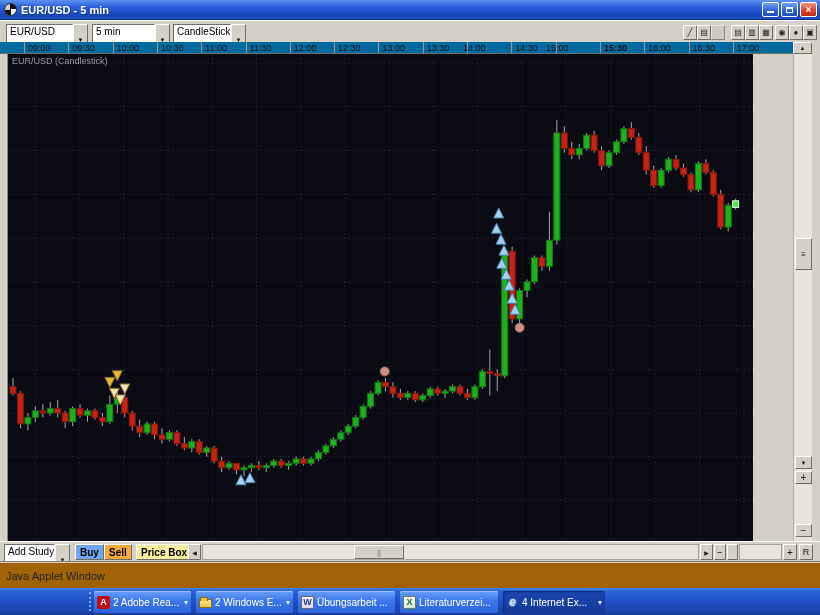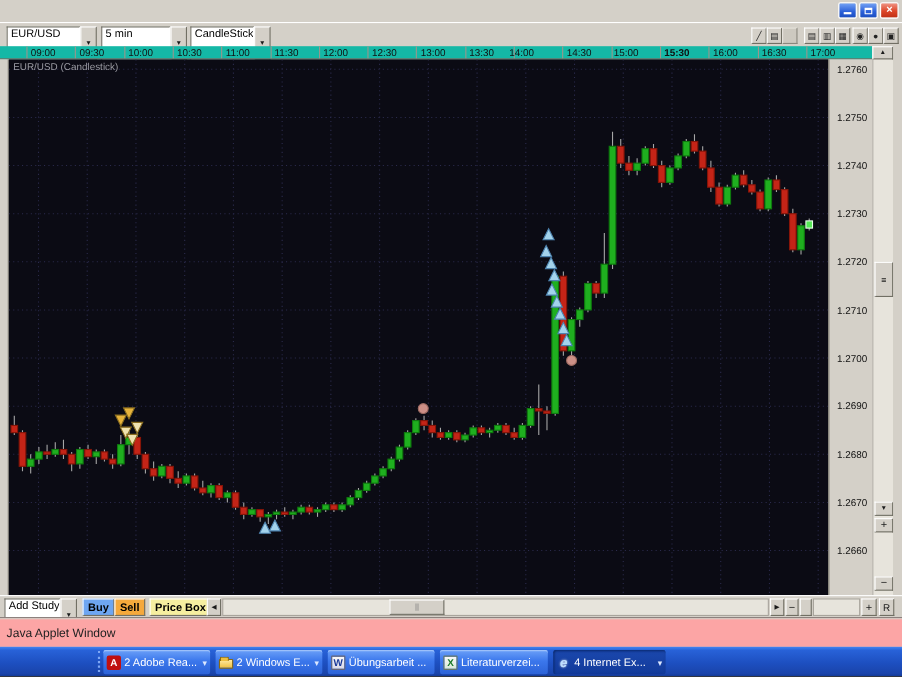--- a/index.html
+++ b/index.html
@@ -21,38 +21,38 @@
   #btn-restore span{display:block;width:7px;height:6px;border:1px solid #fff;border-top:2px solid #fff;background:transparent}
   #window-controls{position:absolute;right:3px;top:2px;display:flex}
   
   #toolbar{left:0;top:20px;width:820px;height:22px;background:#d4d0c8;border-top:1px solid #fff}
   .combo{position:absolute;top:3px;height:31px;display:flex}
   .combo .field{flex:1;background:#fff;border:1px solid;border-color:#716f64 #fff #fff #716f64;font-size:10px;color:#000;padding:1px 3px;white-space:nowrap;overflow:hidden}
   .combo .arrow{width:15px;font-size:6px}
   .tool{position:absolute;top:4px;width:14px;height:15px;font-size:8px;color:#222}
   .tool.dis{background:#cdc9c0;color:#9a968c;border-color:#e8e5de #8a877e #8a877e #e8e5de}
   
-  #time-axis{left:0;top:42px;width:793px;height:12px;background:#14b8a6;border-bottom:1px solid #716f64;overflow:hidden}
+  #time-axis{left:0;top:42px;width:793px;height:12px;background:#0369a1;border-bottom:1px solid #716f64;overflow:hidden}
   .tlabel{position:absolute;top:1px;font-size:9px;color:#111;white-space:nowrap}
   .tsep{position:absolute;top:0;width:1px;height:12px;background:#9a968c}
   
   #left-edge{left:0;top:54px;width:8px;height:487px;background:#d4d0c8;border-right:1px solid #8a877e}
   #plot{left:8px;top:54px;width:745px;height:487px;background:#0b0b14}
   #chart-label{left:12px;top:56px;font-size:9px;color:#9a9aa2;z-index:5}
   #price-axis{left:753px;top:54px;width:40px;height:487px;background:#d4d0c8;border-left:1px solid #716f64}
   .plabel{position:absolute;left:7px;font-size:9px;color:#111}
   
   #vscroll{left:793px;top:54px;width:19px;height:487px;background:#e7e4dc;border-left:1px solid #b4b0a8}
   #right-edge{left:812px;top:42px;width:8px;height:519px;background:#d4d0c8}
   .vpiece{left:1px;width:17px}
   
   #bottombar{left:0;top:541px;width:820px;height:20px;background:#d4d0c8;border-top:1px solid #fff}
   .bbtn{position:absolute;top:2px;height:16px;font-size:10px;font-weight:bold;color:#000;padding:0 4px}
   
-  #status{left:0;top:561px;width:820px;height:27px;background:#fca5a5;border-top:2px groove #d4d0c8;display:flex;align-items:center}
+  #status{left:0;top:561px;width:820px;height:27px;background:#a16207;border-top:2px groove #d4d0c8;display:flex;align-items:center}
   #status span{font-size:11px;color:#222;margin-left:6px}
   
   #taskbar{left:0;top:588px;width:820px;height:27px;background:linear-gradient(180deg,#4485f2 0%,#2862d8 12%,#1d4fc0 55%,#1a44ab 90%,#123a96)}
   #start-button{position:absolute;left:0;top:1px;width:86px;height:25px;border-radius:0 12px 12px 0;background:linear-gradient(180deg,#7ec268 0%,#48a03a 30%,#338428 70%,#2a7a20);box-shadow:inset 0 1px 1px #b8e8a0;display:flex;align-items:center;color:#fff;font-size:14px;font-weight:bold;font-style:italic;text-shadow:1px 1px 2px #1a4a12}
   #start-flag{width:12px;height:12px;margin:0 4px 0 7px;border-radius:2px;transform:skewY(-6deg);background:conic-gradient(#81bc06 0 90deg,#ffba08 90deg 180deg,#05a6f0 180deg 270deg,#f35325 270deg)}
   #ql-sep{position:absolute;left:89px;top:4px;width:3px;height:19px;border-left:2px dotted #7fa8f5}
   .task{position:absolute;top:3px;height:22px;border-radius:2px;background:linear-gradient(180deg,#6ba0f8,#3b77ec 45%,#2c63d8);box-shadow:inset 0 1px 0 #9cc0fa;display:flex;align-items:center;color:#fff;font-size:10px;overflow:hidden;white-space:nowrap}
   .task.active{background:linear-gradient(180deg,#1b48ae,#123a9a);box-shadow:inset 1px 1px 2px #0a2a70}
   .task .ticon{width:13px;height:13px;margin:0 3px;flex:none;display:flex;align-items:center;justify-content:center}
   .task .tarrow{margin-left:auto;margin-right:3px;font-size:8px;color:#dce8ff}
@@ -80,20 +80,24 @@
   #shield-icon{width:11px;height:11px;border-radius:2px;background:linear-gradient(135deg,#e03020 50%,#2aa020 50%);border:1px solid #5a1a10}
   #activity-icon{width:11px;height:11px;background:#062a06;position:relative}
   #activity-icon i{position:absolute;bottom:1px;width:2px;background:#22dd22}
   #clock{color:#fff;font-size:10px;margin-left:2px}
 </style>
 </head>
 <body>
 
 <div id="root">
 
+  <div id="titlebar" class="abs">
+    <div id="app-icon"></div>
+    <div id="title-text">EUR/USD - 5 min</div>
+  </div>
   <div id="window-controls">
     <div class="winbtn blue" id="btn-minimize">
         <span></span>
       </div>
     <div class="winbtn blue" id="btn-restore">
         <span></span>
       </div>
     <div class="winbtn red" id="btn-close">
         <span>×</span>
       </div>
@@ -144,21 +148,21 @@
       <span class="tlabel" style="left: 338.1px;">12:30</span>
       <div class="tsep" style="left: 378.4px;"></div>
       <span class="tlabel" style="left: 382.4px;">13:00</span>
       <div class="tsep" style="left: 422.7px;"></div>
       <span class="tlabel" style="left: 426.7px;">13:30</span>
       <div class="tsep" style="left: 467px;"></div>
       <span class="tlabel" style="left: 463px;">14:00</span>
       <div class="tsep" style="left: 511.3px;"></div>
       <span class="tlabel" style="left: 515.3px;">14:30</span>
       <div class="tsep" style="left: 555.6px;"></div>
-      <span class="tlabel" style="left: 558px;">15:00</span>
+      <span class="tlabel" style="left: 546px;">15:00</span>
       <div class="tsep" style="left: 599.9px;"></div>
       <span class="tlabel" style="left: 603.9px; font-weight: bold;">15:30</span>
       <div class="tsep" style="left: 644.2px;"></div>
       <span class="tlabel" style="left: 648.2px;">16:00</span>
       <div class="tsep" style="left: 688.5px;"></div>
       <span class="tlabel" style="left: 692.5px;">16:30</span>
       <div class="tsep" style="left: 732.8px;"></div>
       <span class="tlabel" style="left: 736.8px;">17:00</span>
     </div>
 
@@ -603,33 +607,20 @@
           <polygon points="495.95500000000004,191.1249999999987 490.95500000000004,201.1249999999987 500.95500000000004,201.1249999999987" fill="#a3d3ec" stroke="#4e84b0"></polygon>
           <polygon points="493.71999999999997,204.24999999999727 488.71999999999997,214.24999999999727 498.71999999999997,214.24999999999727" fill="#a3d3ec" stroke="#4e84b0"></polygon>
           <polygon points="498.19000000000005,215.18750000000094 493.19000000000005,225.18750000000094 503.19000000000005,225.18750000000094" fill="#a3d3ec" stroke="#4e84b0"></polygon>
           <polygon points="501.16999999999996,226.12500000000458 496.16999999999996,236.12500000000458 506.16999999999996,236.12500000000458" fill="#a3d3ec" stroke="#4e84b0"></polygon>
           <polygon points="504.15000000000003,239.2500000000031 499.15000000000003,249.2500000000031 509.15000000000003,249.2500000000031" fill="#a3d3ec" stroke="#4e84b0"></polygon>
           <polygon points="507.13000000000005,250.18749999999704 502.13000000000005,260.18749999999704 512.1300000000001,260.18749999999704" fill="#a3d3ec" stroke="#4e84b0"></polygon>
           <circle cx="376.755" cy="317.4375" r="4.5" fill="#cd9087" stroke="#9f6b62"></circle>
           <circle cx="511.6" cy="273.68750000000483" r="4.5" fill="#cd9087" stroke="#9f6b62"></circle>
         </g>
       </svg></div>
-  <div id="price-axis" class="abs">
-      <span class="plabel" style="top: 4px;">1.2760</span>
-      <span class="plabel" style="top: 47.75px;">1.2750</span>
-      <span class="plabel" style="top: 91.5px;">1.2740</span>
-      <span class="plabel" style="top: 135.25px;">1.2730</span>
-      <span class="plabel" style="top: 179px;">1.2720</span>
-      <span class="plabel" style="top: 222.75px;">1.2710</span>
-      <span class="plabel" style="top: 266.5px;">1.2700</span>
-      <span class="plabel" style="top: 310.25px;">1.2690</span>
-      <span class="plabel" style="top: 354px;">1.2680</span>
-      <span class="plabel" style="top: 397.75px;">1.2670</span>
-      <span class="plabel" style="top: 441.5px;">1.2660</span>
-    </div>
 
   <div id="vscroll" class="abs">
       <div class="vpiece abs btn out" style="top: 184px; height: 32px; font-size: 8px;">≡</div>
       <div class="vpiece abs btn out" style="top: 402px; height: 13px; font-size: 6px;">▼</div>
       <div class="vpiece abs btn out" style="top: 417px; height: 13px; font-size: 10px;">+</div>
       <div class="vpiece abs btn out" style="top: 470px; height: 13px; font-size: 10px;">−</div>
     </div>
   <div class="abs out btn" style="left:793px;top:42px;width:19px;height:12px">
       <span style="font-size:6px">▲</span>
     </div>

